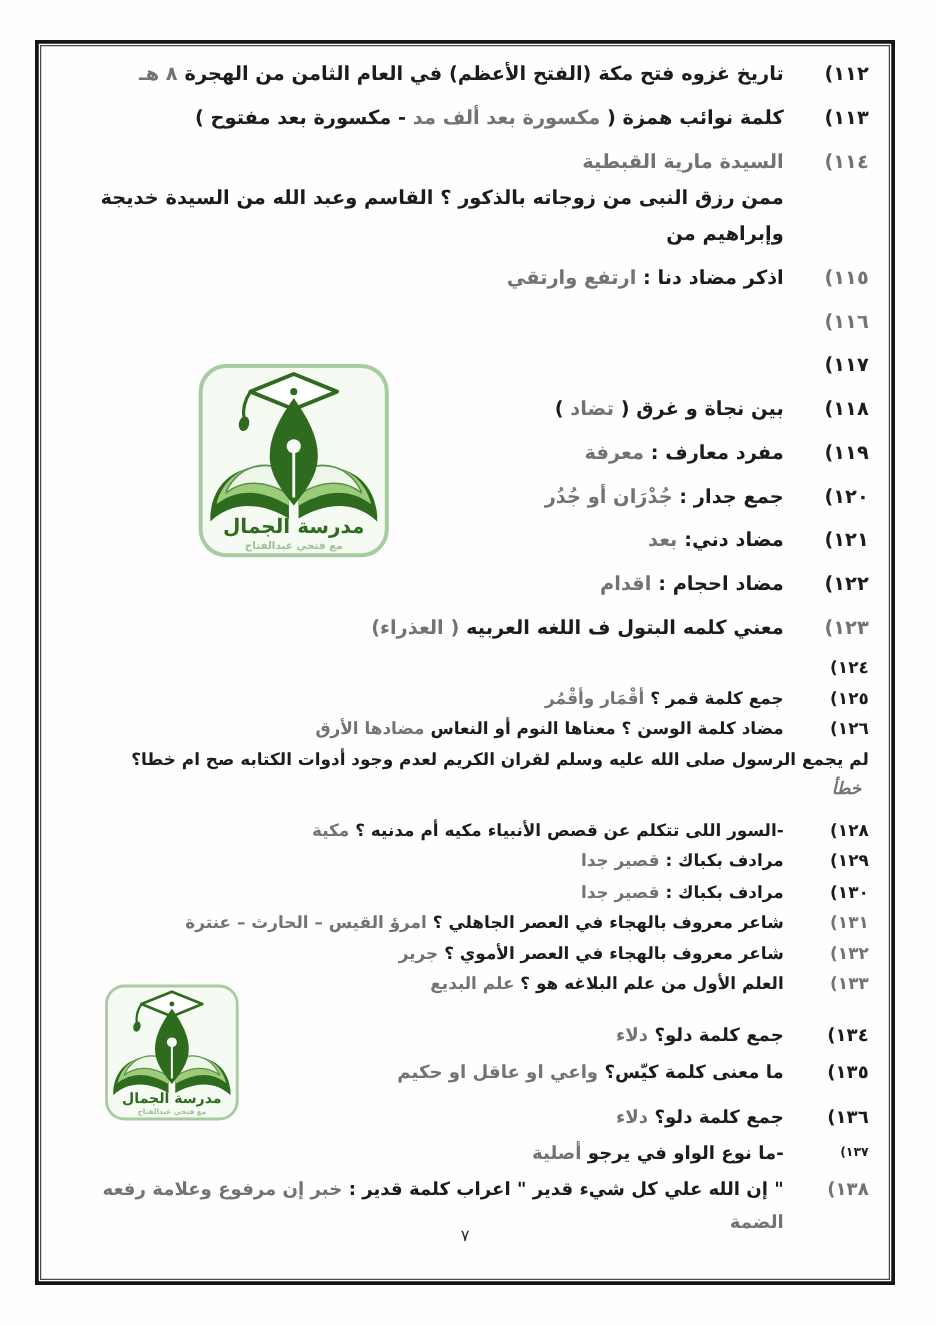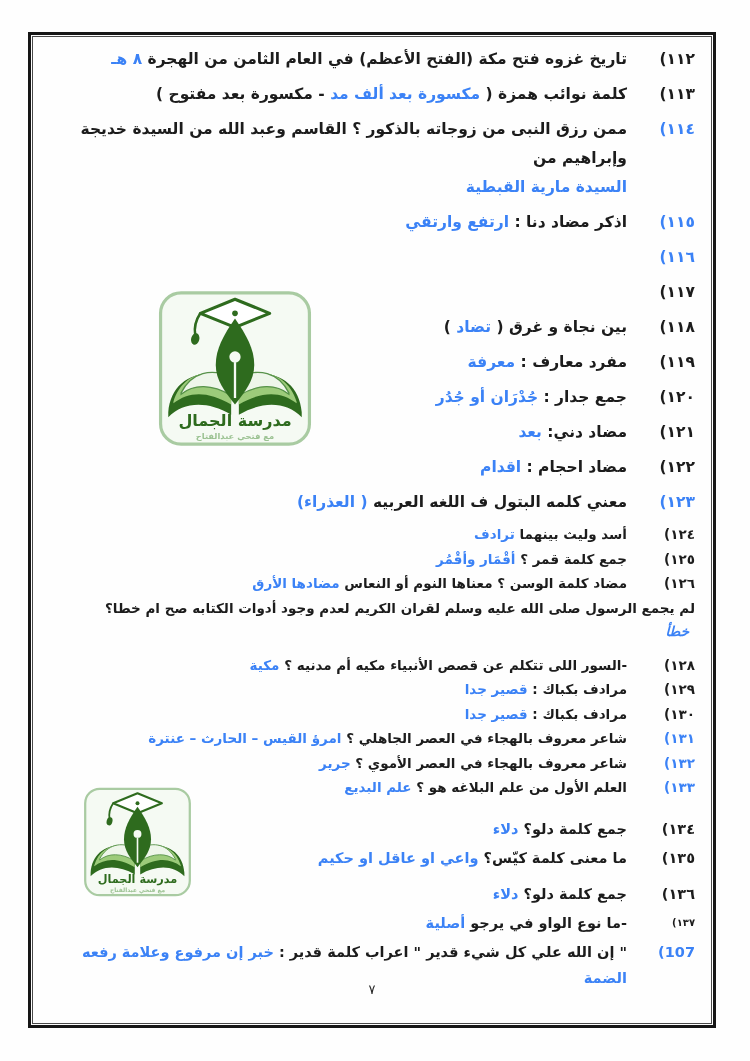--- a/index.html
+++ b/index.html
@@ -11,21 +11,21 @@
   .content{position:absolute;left:0;top:0;right:0;bottom:0;padding:8px 16px 0 36px;direction:rtl;}
   .item{font-weight:bold;color:#1c1c1c;}
   .item .row{display:flex;}
   .num{flex:0 0 62px;padding-left:6px;white-space:nowrap;}
   .num.xs{font-size:10px;align-self:center;}
   .text{flex:1 1 auto;text-align:right;}
   .line{display:block;}
   .lg{font-size:15.5px;line-height:29px;margin-bottom:6px;}
   .sm{font-size:13.5px;line-height:23.5px;margin-bottom:1px;}
   .md{font-size:14.5px;line-height:26px;margin-bottom:3px;}
-  .r{color:#3b82f6;}
+  .r{color:#737373;}
   .ansline{padding-left:0;padding-right:6px;font-style:italic;}
   .pagenum{position:absolute;left:0;right:0;bottom:26px;text-align:center;font-size:13px;color:#2a2a2a;}
   .logo{position:absolute;}
   .logo-big{left:158px;top:287px;width:154px;height:163px;}
   .logo-small{left:79px;top:787px;width:117px;height:110px;}
   .defs-hidden{position:absolute;width:0;height:0;overflow:hidden;}
 </style>
 </head>
 <body>
 
@@ -73,22 +73,22 @@
       <div class="num">١١٣)</div>
       <div class="text">
                 <div class="line"><span>كلمة نوائب همزة ( </span><span class="r">مكسورة بعد ألف مد</span><span> - مكسورة بعد مفتوح )</span></div>
               </div>
     </div>
   </div>
           <div class="item lg">
     <div class="row">
       <div class="num r">١١٤)</div>
       <div class="text">
+                <div class="line"><span class="r">السيدة مارية القبطية</span></div>
                 <div class="line"><span>ممن رزق النبى من زوجاته بالذكور ؟ القاسم وعبد الله من السيدة خديجة وإبراهيم من</span></div>
-                <div class="line"><span class="r">السيدة مارية القبطية</span></div>
               </div>
     </div>
   </div>
           <div class="item lg">
     <div class="row">
       <div class="num r">١١٥)</div>
       <div class="text">
                 <div class="line"><span>اذكر مضاد دنا : </span><span class="r">ارتفع وارتقي</span></div>
               </div>
     </div>
@@ -147,23 +147,20 @@
     <div class="row">
       <div class="num r">١٢٣)</div>
       <div class="text">
                 <div class="line"><span>معني كلمه البتول ف اللغه العربيه </span><span class="r">( العذراء)</span></div>
               </div>
     </div>
   </div>
           <div class="item sm" style="margin-top: 4px;">
     <div class="row">
       <div class="num">١٢٤)</div>
-      <div class="text">
-                <div class="line"><span>أسد وليث بينهما  </span><span class="r">ترادف</span></div>
-              </div>
     </div>
   </div>
           <div class="item sm">
     <div class="row">
       <div class="num">١٢٥)</div>
       <div class="text">
                 <div class="line"><span>جمع كلمة قمر ؟ </span><span class="r">أقْمَار وأقْمُر</span></div>
               </div>
     </div>
   </div>
@@ -258,21 +255,21 @@
           <div class="item md">
     <div class="row">
       <div class="num xs">١٣٧)</div>
       <div class="text">
                 <div class="line"><span>-ما نوع الواو في يرجو </span><span class="r">أصلية</span></div>
               </div>
     </div>
   </div>
           <div class="item md">
     <div class="row">
-      <div class="num r">107)</div>
+      <div class="num r">١٣٨)</div>
       <div class="text">
                 <div class="line"><span>" إن الله علي كل شيء قدير " اعراب كلمة قدير : </span><span class="r">خبر إن مرفوع وعلامة رفعه</span></div>
                 <div class="line"><span class="r">الضمة</span></div>
               </div>
     </div>
   </div>
         </div>
       <div class="pagenum">٧</div>
     </div>
   </div>

